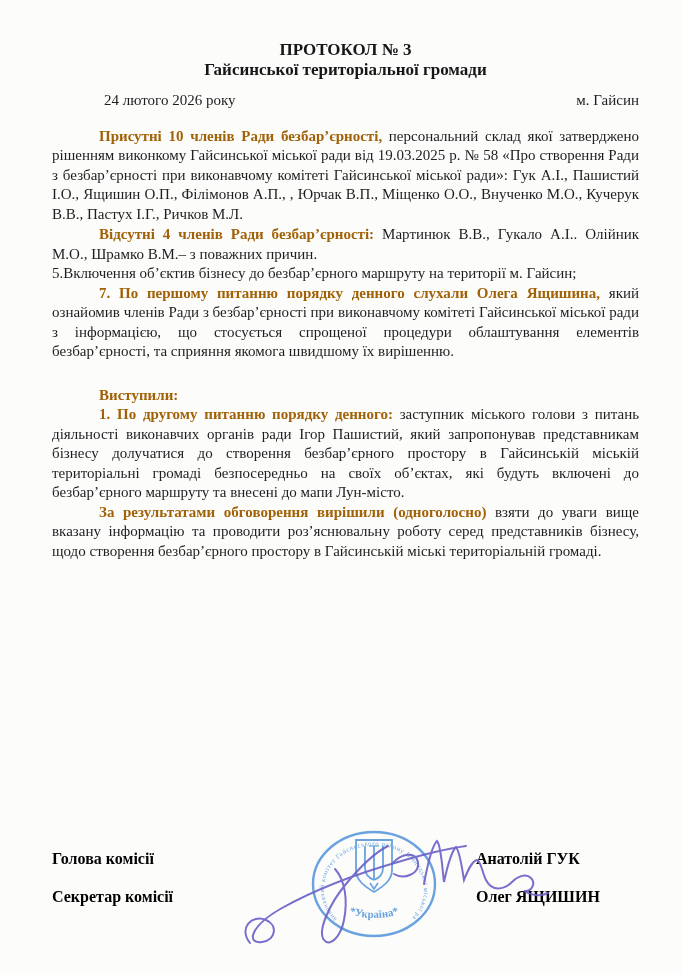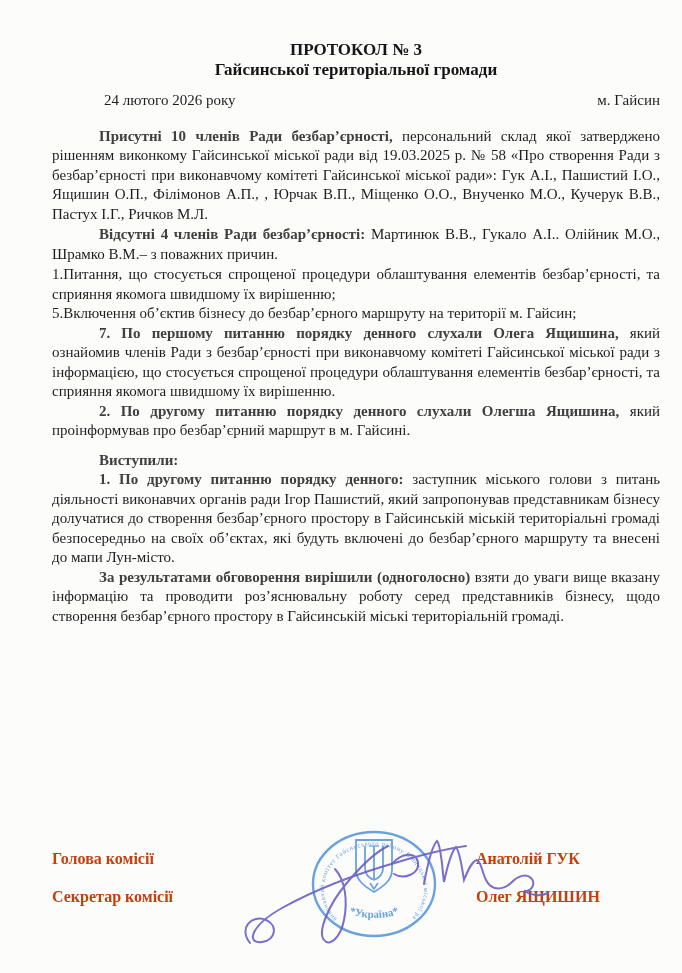--- a/index.html
+++ b/index.html
@@ -6,34 +6,34 @@
   body{
     width:682px;height:973px;
     background:#fcfcfb;
     font-family:"Liberation Serif",serif;
     color:#1e1e20;
     position:relative;
     overflow:hidden;
   }
   .page{
     position:relative;
-    padding:40px 22px 0 52px;
+    padding:40px 43px 0 52px;
     font-size:15px;
     line-height:19.5px;
   }
   .title-block{text-align:center;font-weight:bold;font-size:17px;line-height:20px;color:#161618;}
   .date-row{display:flex;justify-content:space-between;margin-top:11px;}
   .date-row .date{margin-left:52px;}
   p{margin:0;text-align:justify;}
   p.ind{text-indent:47px;}
   .mt-lg{margin-top:16px;}
   .mt-md{margin-top:1px;}
-  .mt-sm{margin-top:10px;}
-  b{color:#404040;}
-  .sig-row{position:absolute;left:52px;right:16px;font-weight:bold;font-size:16px;color:#c2410c;}
+  .mt-sm{margin-top:24px;}
+  b{color:#a16207;}
+  .sig-row{position:absolute;left:52px;right:16px;font-weight:bold;font-size:16px;color:#000000;}
   .sig-row .sig-name{position:absolute;left:424px;top:0;}
   #sig-row-1{top:850px;}
   #sig-row-2{top:888px;}
   .overlay{position:absolute;left:0;top:0;pointer-events:none;}
   .seal-text{font-family:"Liberation Serif",serif;}
 </style>
 </head>
 <body>
 
 <div class="page">
@@ -48,26 +48,24 @@
     <span>м. Гайсин</span>
   </div>
 
   <p class="ind mt-lg"><b>Присутні 10 членів Ради безбар’єрності,</b><span> персональний склад якої затверджено рішенням виконкому Гайсинської міської ради від 19.03.2025 р. № 58 «Про створення Ради з безбар’єрності при виконавчому комітеті Гайсинської міської ради»: Гук А.І., Пашистий І.О., Ящишин О.П., Філімонов А.П., , Юрчак В.П., Міщенко О.О., Внученко М.О., Кучерук В.В., Пастух І.Г., Ричков М.Л.</span></p>
 
   <p class="ind mt-md"><b>Відсутні 4 членів Ради безбар’єрності:</b><span> Мартинюк В.В., Гукало А.І.. Олійник М.О., Шрамко В.М.– з поважних причин.</span></p>
 
 
 
 
-  <p class="mt-md">1.Питання, що стосується спрощеної процедури облаштування елементів безбар’єрності, та сприяння якомога швидшому їх вирішенню;</p>
   <p>5.Включення об’єктив бізнесу до безбар’єрного маршруту на території м. Гайсин;</p>
 
   <p class="ind"><b>7. По першому питанню порядку денного слухали Олега Ящишина,</b><span> який ознайомив членів Ради з безбар’єрності при виконавчому комітеті Гайсинської міської ради з інформацією, що стосується спрощеної процедури облаштування елементів безбар’єрності, та сприяння якомога швидшому їх вирішенню.</span></p>
 
-  <p class="ind"><b>2. По другому питанню порядку денного слухали Олегша Ящишина,</b><span> який проінформував про безбар’єрний маршрут в м. Гайсині.</span></p>
 
   <p class="ind mt-sm"><b>Виступили:</b></p>
 
   <p class="ind"><b>1. По другому питанню порядку денного:</b><span> заступник міського голови з питань діяльності виконавчих органів ради Ігор Пашистий, який запропонував представникам бізнесу долучатися до створення безбар’єрного простору в Гайсинській міській територіальні громаді безпосередньо на своїх об’єктах, які будуть включені до безбар’єрного маршруту та  внесені до мапи Лун-місто.</span></p>
 
   <p class="ind"><b>За результатами обговорення вирішили (одноголосно)</b><span> взяти до уваги вище вказану інформацію та проводити роз’яснювальну роботу серед представників бізнесу, щодо створення  безбар’єрного простору в Гайсинській міські територіальній громаді.</span></p>
 
 </div>
 
 <div class="sig-row" id="sig-row-1">

